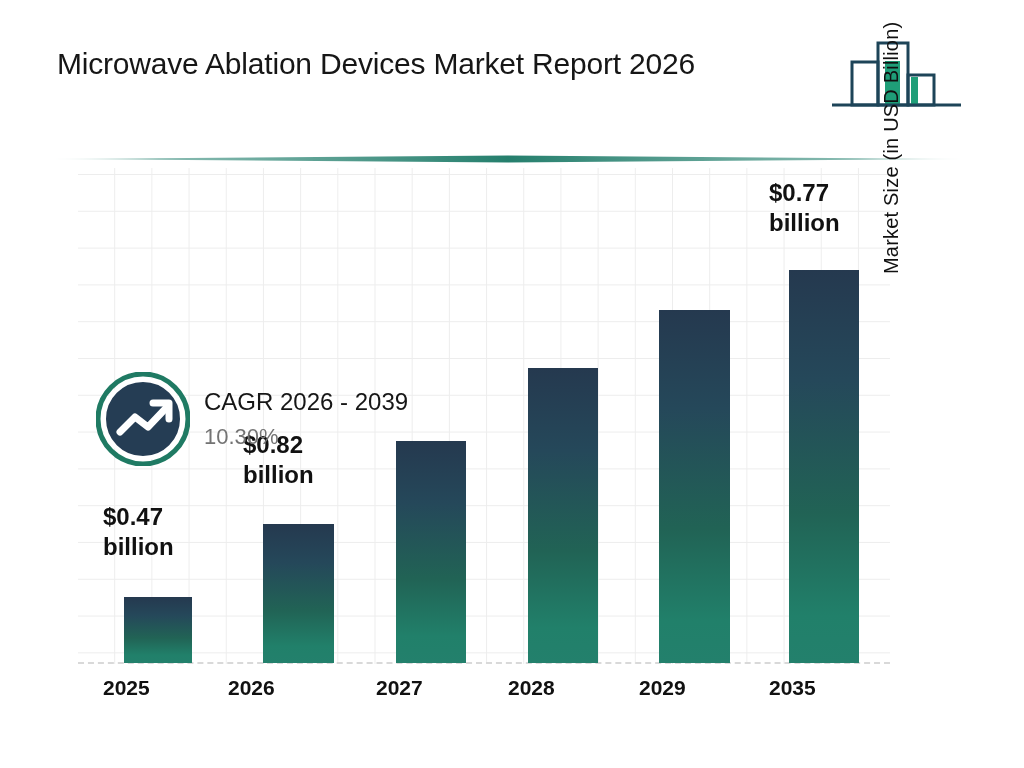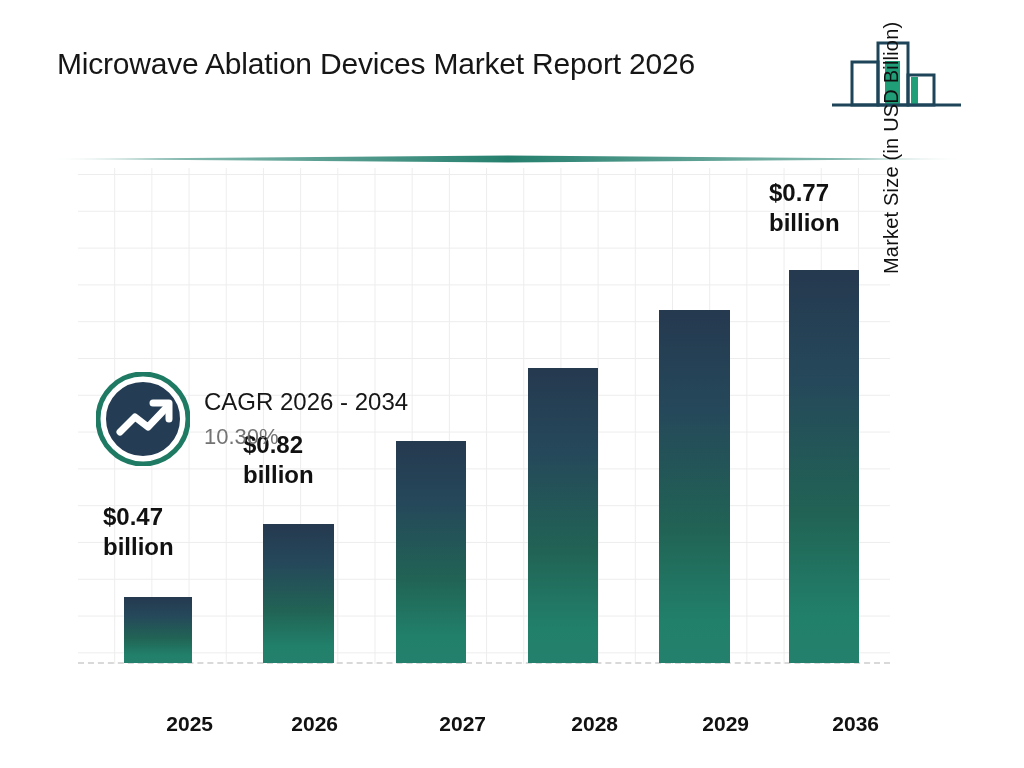--- a/index.html
+++ b/index.html
@@ -121,23 +121,22 @@
     line-height: 30px;
     white-space: nowrap;
   }
 
   .xtick {
     position: absolute;
     top: 508px;
     font-size: 21px;
     font-weight: bold;
     color: #111111;
-    text-align: right;
+    text-align: left;
     width: 110px;
-    margin-top: 36px;
   }
 
   #y-axis-title {
     position: absolute;
     left: 880px;
     top: 106px;
     width: 330px;
     font-size: 20px;
     color: #111111;
     transform: rotate(-90deg);
@@ -236,30 +235,30 @@
   <div class="bar-label" style="left:769px; width:110px; top:10px;">
     <div>$0.77</div>
     <div>billion</div>
   </div>
 
   <div class="xtick" style="left:103px;">2025</div>
   <div class="xtick" style="left:228px;">2026</div>
   <div class="xtick" style="left:376px;">2027</div>
   <div class="xtick" style="left:508px;">2028</div>
   <div class="xtick" style="left:639px;">2029</div>
-  <div class="xtick" style="left:769px;">2036</div>
+  <div class="xtick" style="left:769px;">2035</div>
 
   <div id="y-axis-title">Market Size (in USD Billion)</div>
 
   <div id="cagr-group">
     <svg id="cagr-badge" viewBox="0 0 94 94">
       <circle cx="47" cy="47" r="45" fill="none" stroke="#1f7a63" stroke-width="5"></circle>
       <circle cx="47" cy="47" r="39" fill="#253d54" stroke="#ffffff" stroke-width="4"></circle>
       <polyline points="24,60 39,45 52,55 71,35" fill="none" stroke="#ffffff" stroke-width="7" stroke-linecap="round" stroke-linejoin="round"></polyline>
       <polyline points="57,31 73,31 73,47" fill="none" stroke="#ffffff" stroke-width="7" stroke-linecap="round" stroke-linejoin="round"></polyline>
     </svg>
     <div id="cagr-text">
-      <div id="cagr-period">CAGR 2026 - 2034</div>
+      <div id="cagr-period">CAGR 2026 - 2039</div>
       <div id="cagr-value">10.30%</div>
     </div>
   </div>
 
 </div>
 
 </body></html>

